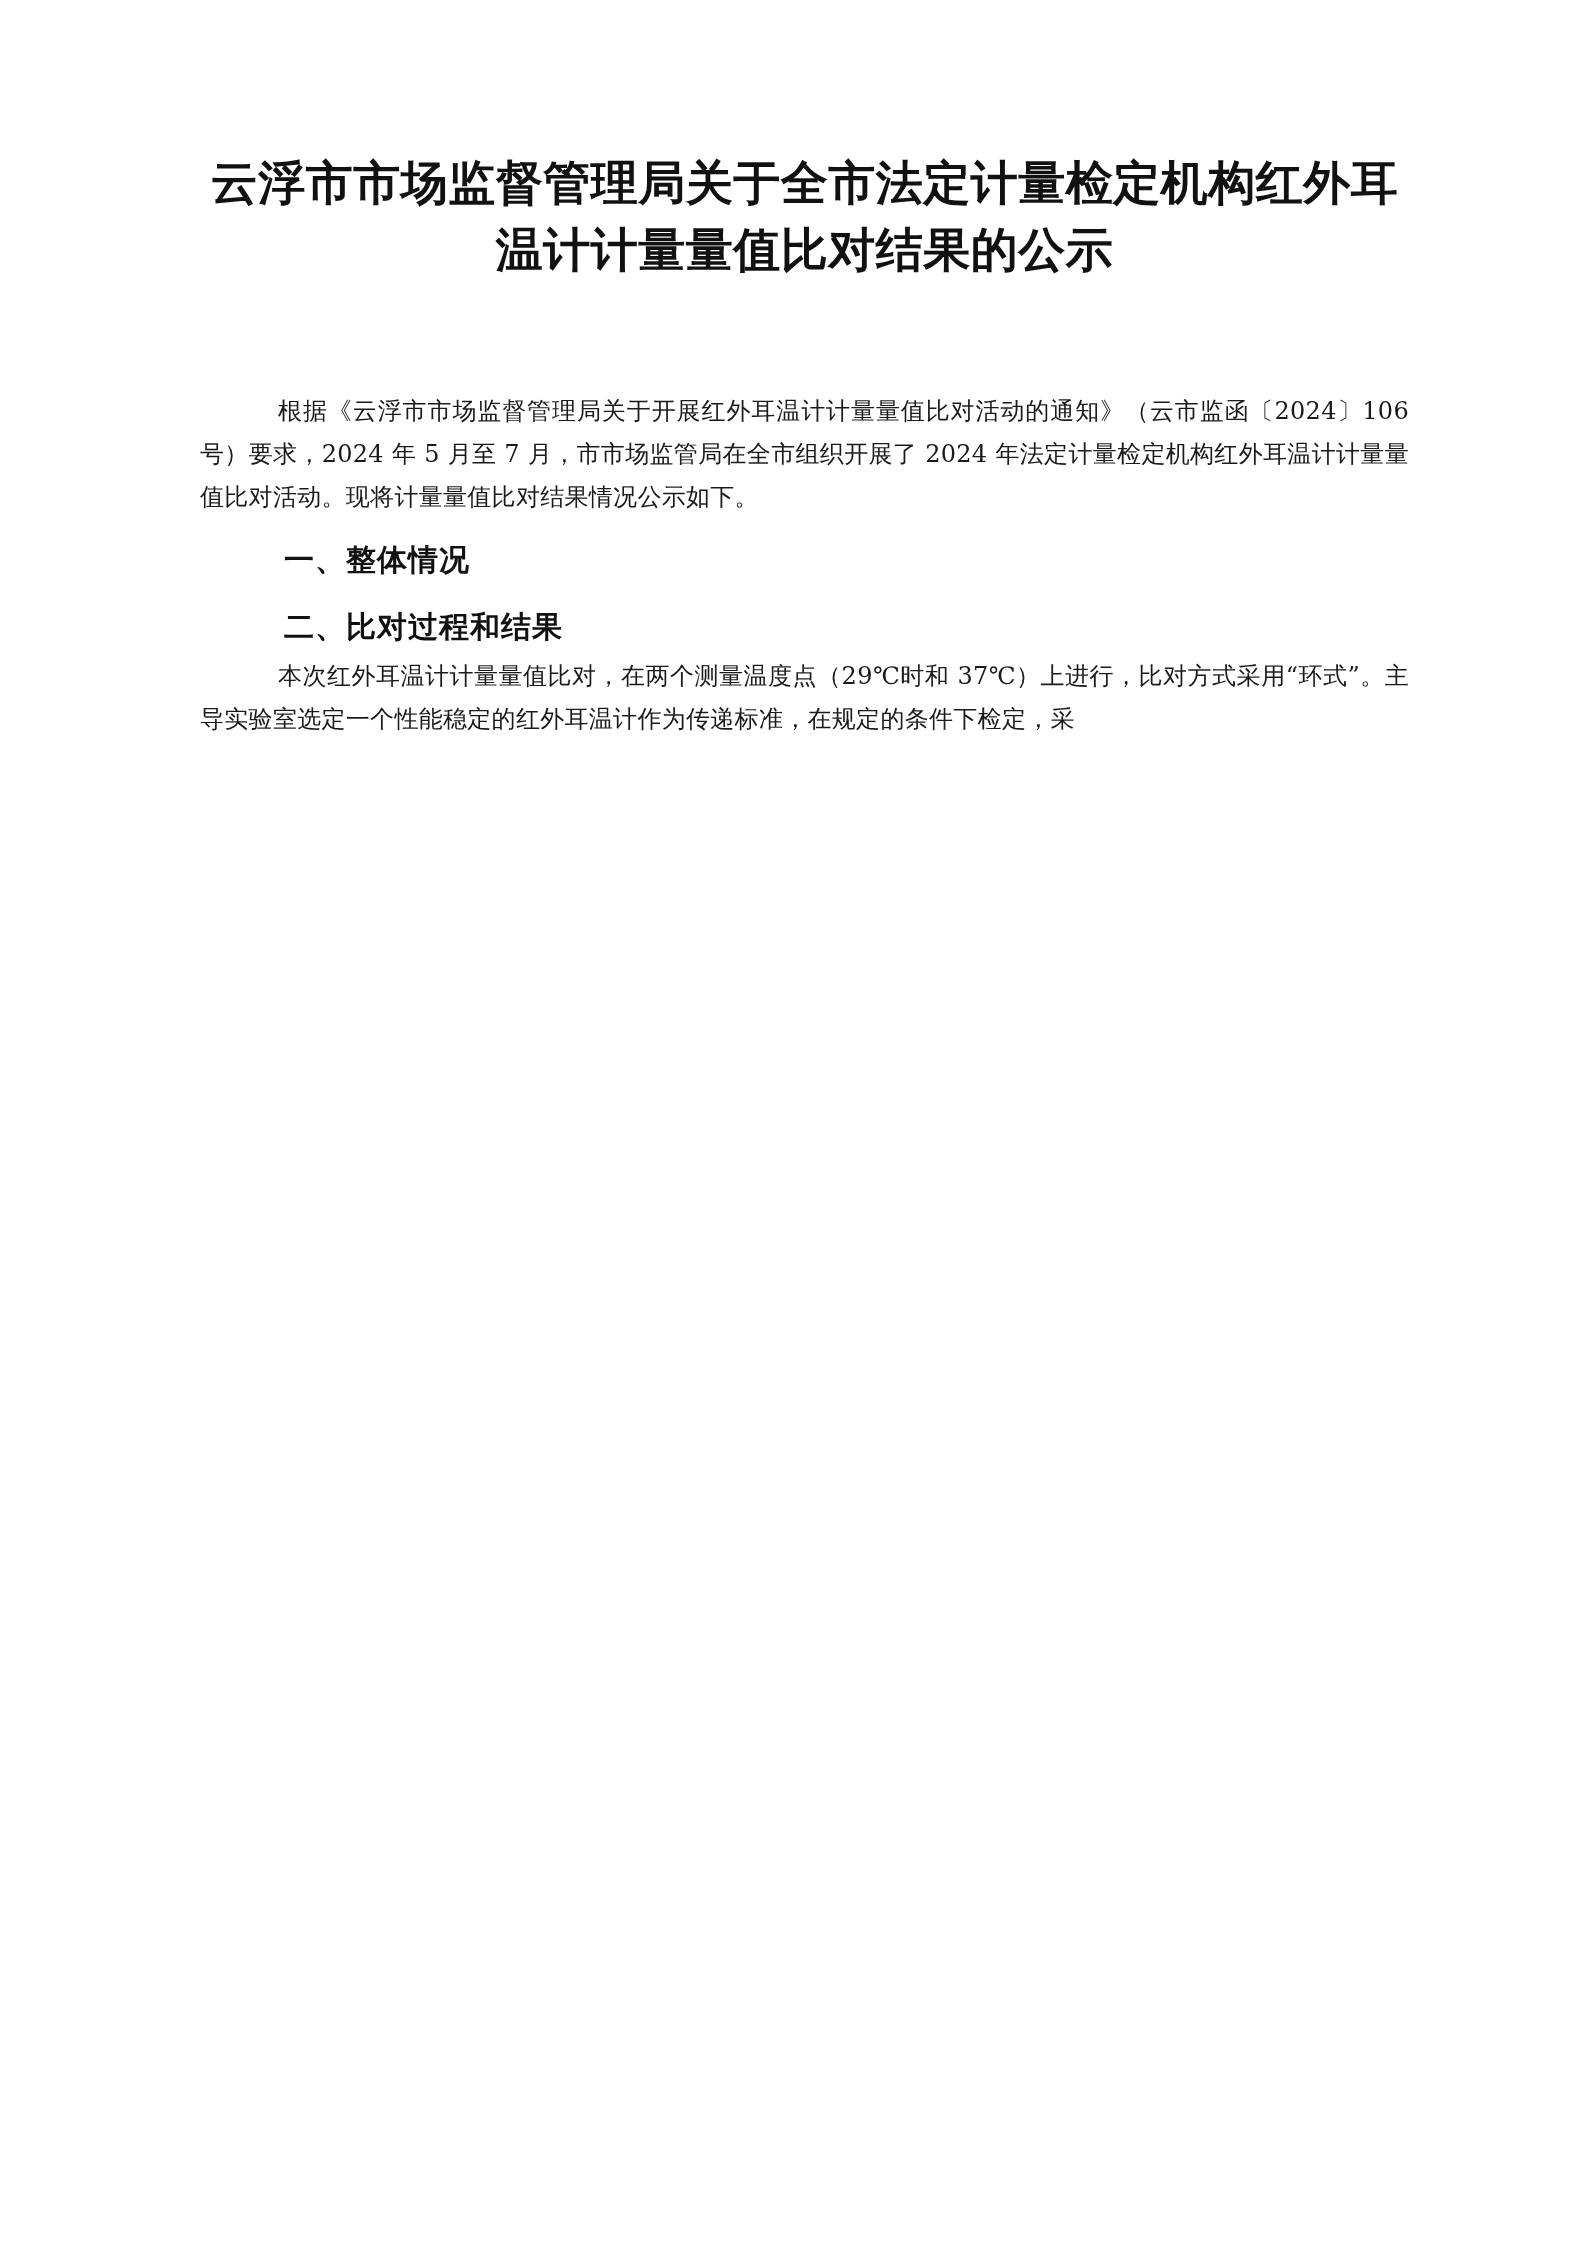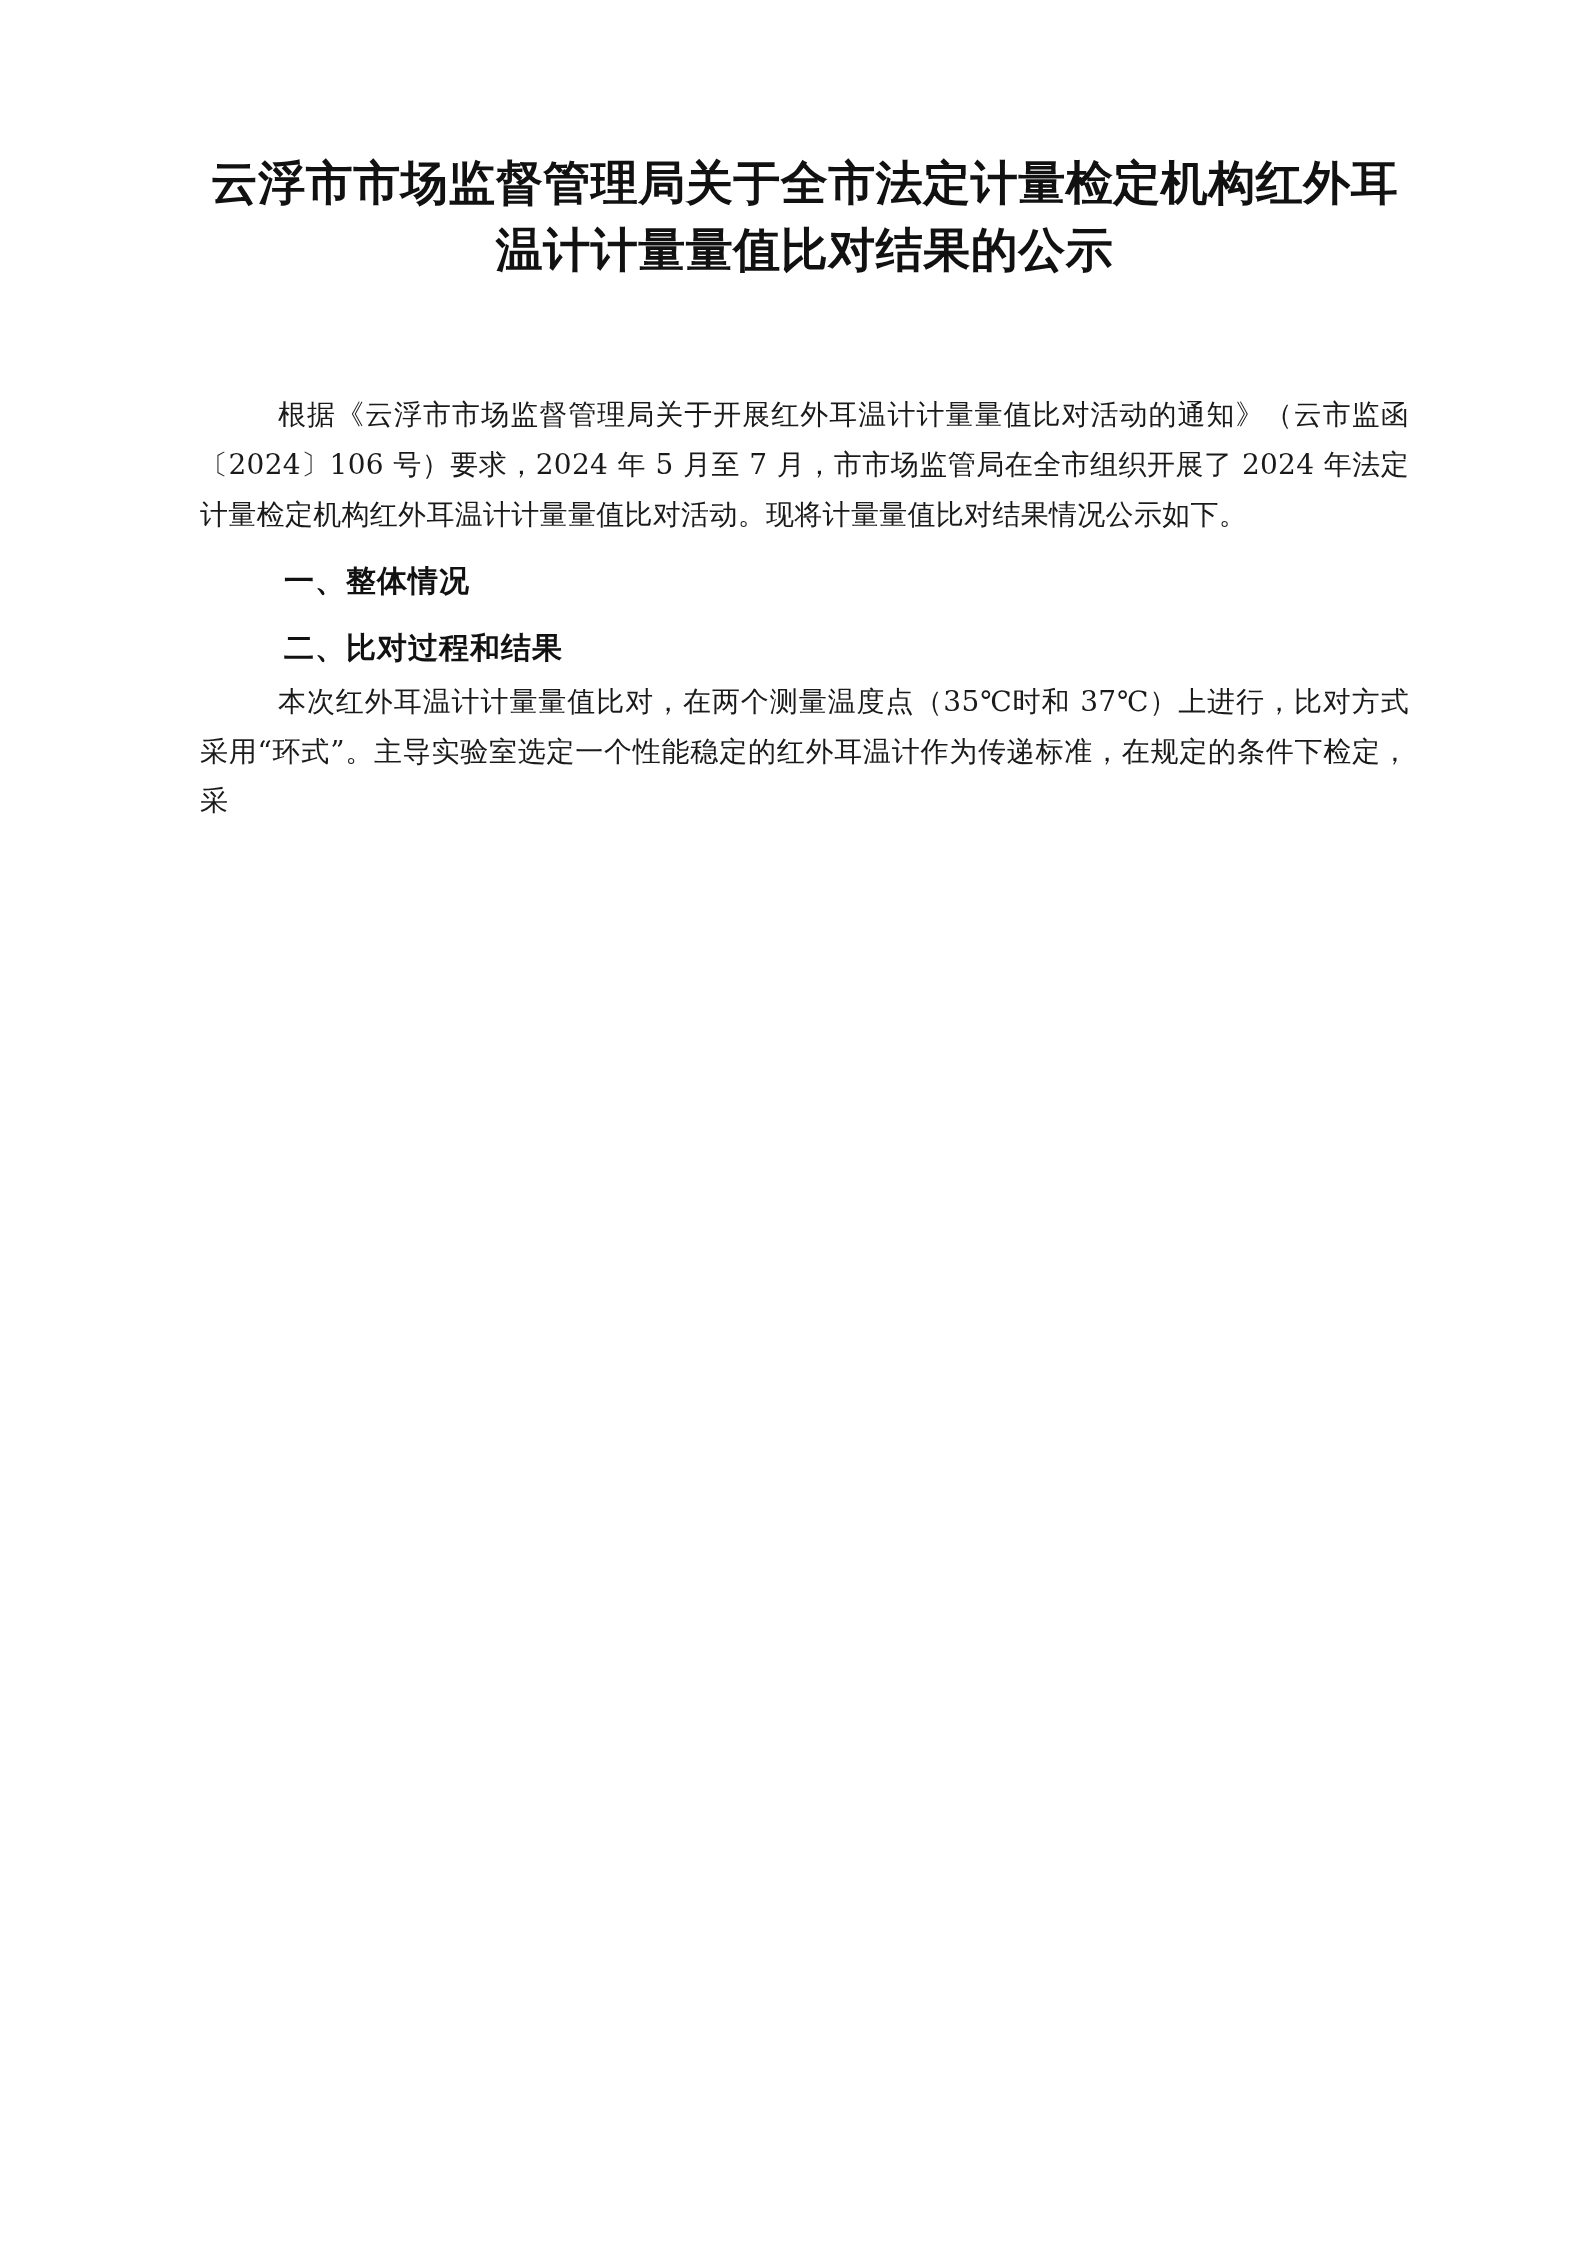--- a/index.html
+++ b/index.html
@@ -27,21 +27,21 @@
     font-weight: bold;
     font-size: 47px;
     line-height: 1.42;
     text-align: center;
     letter-spacing: 0.5px;
     color: #111111;
     margin: 0 0 107px 0;
     padding: 0 6px;
   }
   .body-text {
-    font-size: 28px;
+    font-size: 24px;
     line-height: 1.78;
     text-align: justify;
     text-justify: inter-ideograph;
     letter-spacing: 0.3px;
     color: #1a1a1a;
     margin: 0 0 4px 0;
   }
   .indent {
     text-indent: 78px;
   }
@@ -65,15 +65,15 @@
 
   <h1 class="doc-title">云浮市市场监督管理局关于全市法定计量检定机构红外耳温计计量量值比对结果的公示</h1>
 
   <p class="body-text indent">根据《云浮市市场监督管理局关于开展红外耳温计计量量值比对活动的通知》（云市监函〔2024〕106 号）要求，2024 年 5 月至 7 月，市市场监管局在全市组织开展了 2024 年法定计量检定机构红外耳温计计量量值比对活动。现将计量量值比对结果情况公示如下。</p>
 
   <h2 class="section-head">一、整体情况</h2>
 
 
   <h2 class="section-head">二、比对过程和结果</h2>
 
-  <p class="body-text indent tight">本次红外耳温计计量量值比对，在两个测量温度点（35℃时和 37℃）上进行，比对方式采用“环式”。主导实验室选定一个性能稳定的红外耳温计作为传递标准，在规定的条件下检定，采</p>
+  <p class="body-text indent tight">本次红外耳温计计量量值比对，在两个测量温度点（29℃时和 37℃）上进行，比对方式采用“环式”。主导实验室选定一个性能稳定的红外耳温计作为传递标准，在规定的条件下检定，采</p>
 
 </div>
 
 </body></html>

